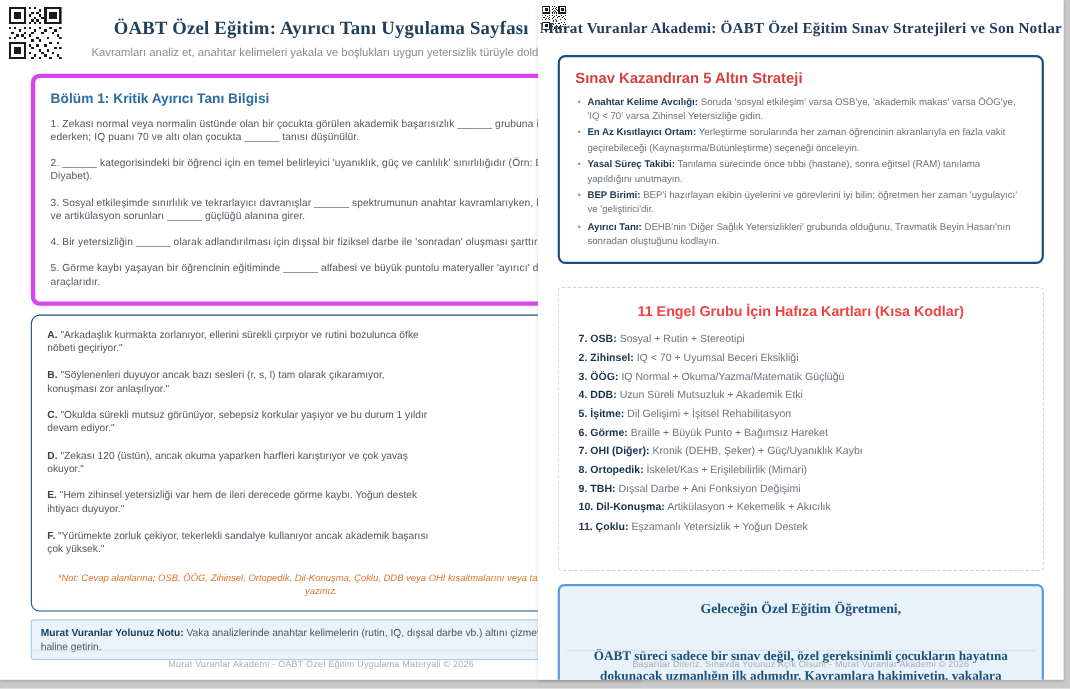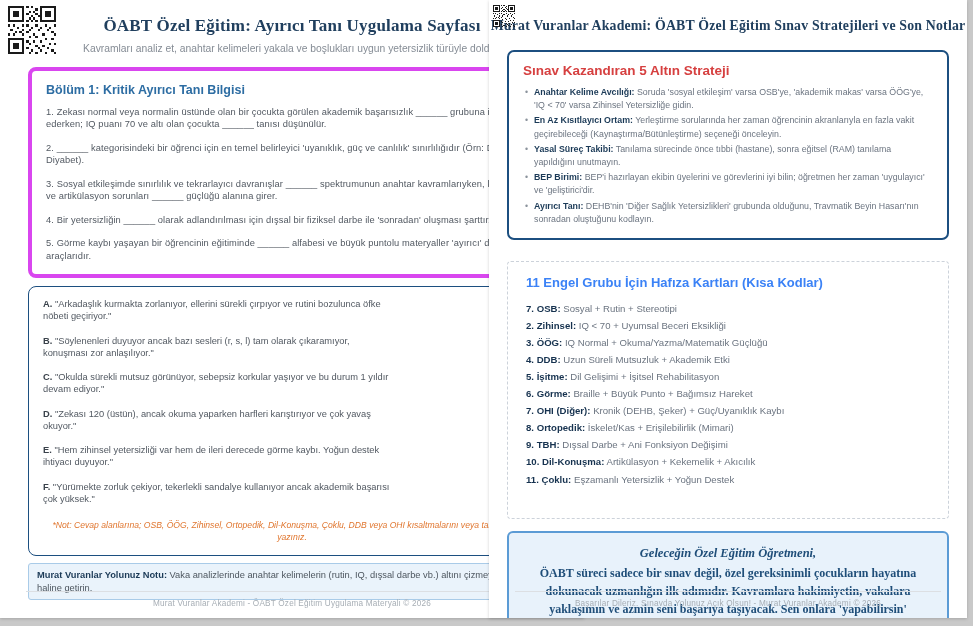--- a/index.html
+++ b/index.html
@@ -57,28 +57,28 @@
   .boxA{margin:16px 18px 0;border:2px solid #1c4f80;border-radius:7px;
         padding:9px 14px 10px;background:#fff;}
   .boxA-h{font-size:13.5px;font-weight:bold;color:#d64040;margin:2px 0 8px;}
   .strat-item{position:relative;font-size:8.8px;color:#6b7480;line-height:1.5;
               padding-left:11px;margin-bottom:2px;}
   .strat-item::before{content:"•";position:absolute;left:2px;top:0;color:#8b939c;}
   .strat-label{font-weight:bold;color:#1b3a57;}
 
   .boxB{margin:21px 18px 0;border:1.5px dashed #ccd2da;border-radius:4px;
         padding:11px 18px 30px;background:#fff;}
-  .boxB-h{font-size:13px;font-weight:bold;color:#3b82f6;margin:2px 0 10px;}
+  .boxB-h{font-size:13px;font-weight:bold;color:#ef4444;margin:2px 0 10px;text-align:center;}
   .mem-item{font-size:9.6px;color:#6b7480;line-height:1.78;}
   .mem-label{font-weight:bold;color:#16324f;}
 
   .boxC{margin:12px 18px 0;background:#e8f2fb;border:2px solid #5b9bd5;
         border-radius:6px;padding:13px 24px 15px;text-align:center;
         font-family:"Liberation Serif","DejaVu Serif",serif;color:#1f4e79;}
-  .boxC-h{font-size:12.5px;font-weight:bold;margin-bottom:3px;font-style:italic;}
+  .boxC-h{font-size:12.5px;font-weight:bold;margin-bottom:26px;}
   .boxC-body{font-size:12px;font-weight:bold;line-height:1.5;}
 </style>
 </head>
 <body>
 
 <svg width="0" height="0" style="position:absolute" aria-hidden="true">
   <defs>
     <g id="qr" fill="#1a1a1a" shape-rendering="crispEdges">
       <rect x="0" y="0" width="7" height="7"></rect>
         <rect x="1" y="1" width="5" height="5" fill="#fff"></rect>

